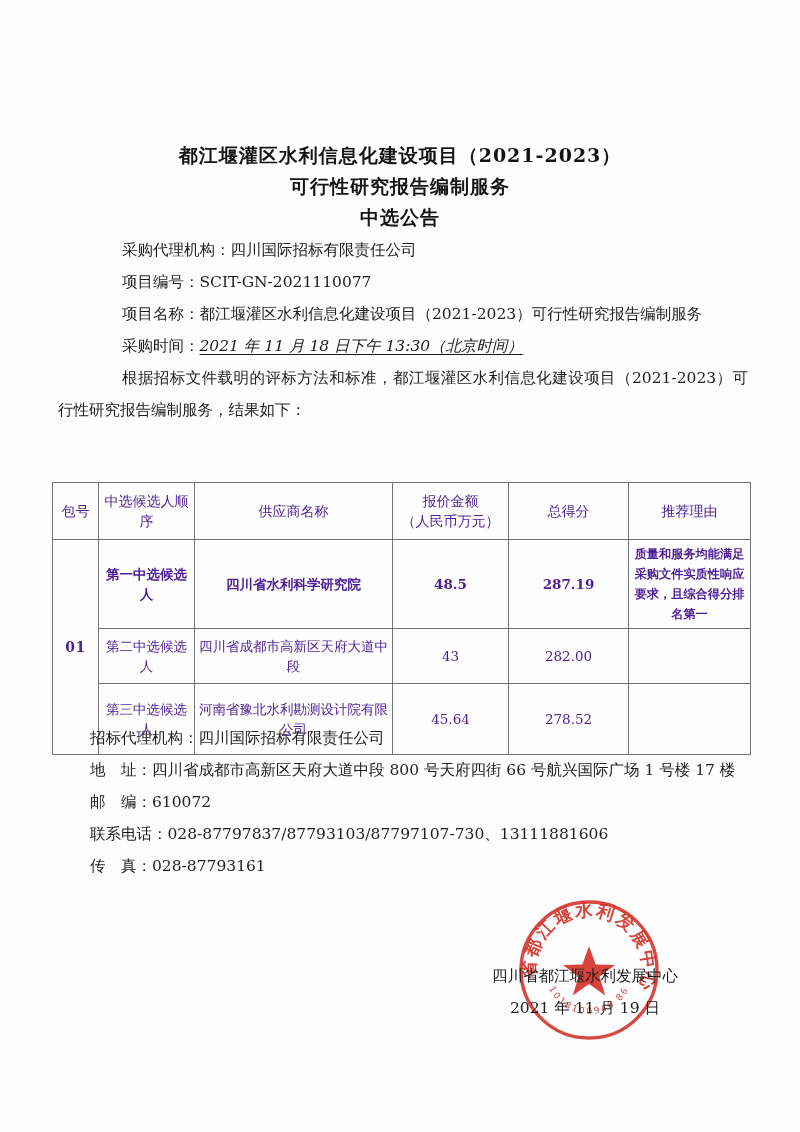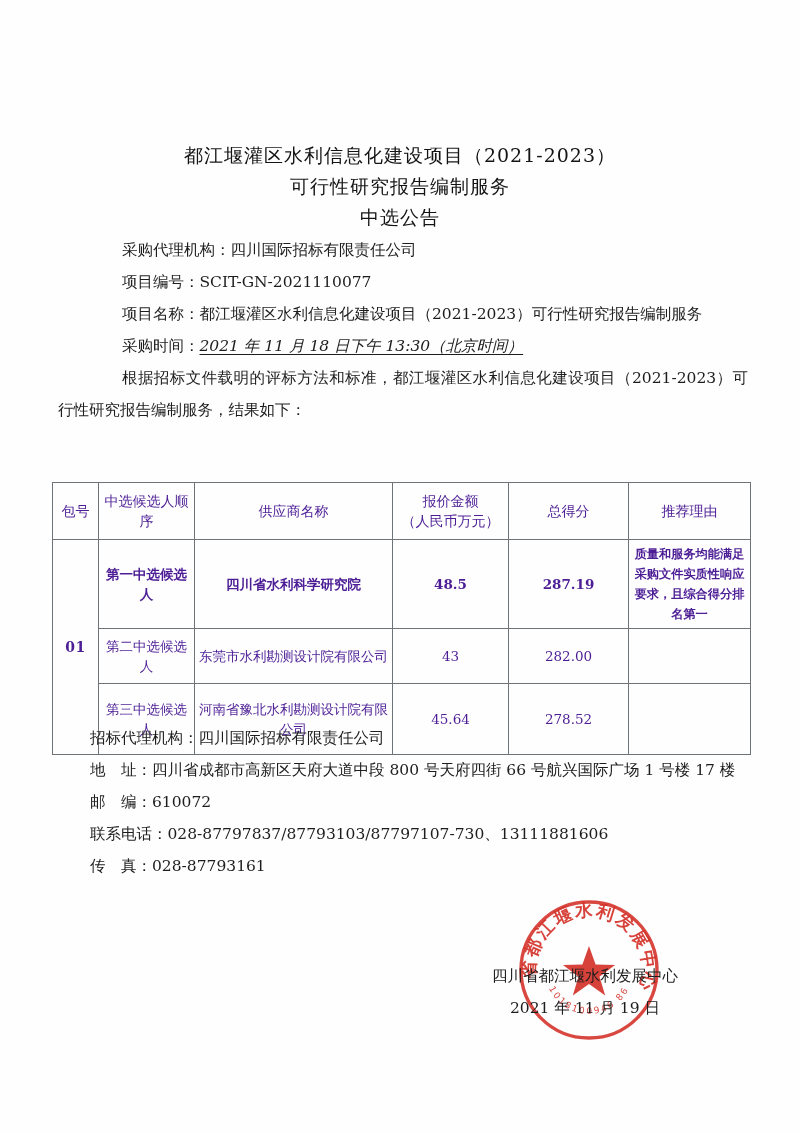--- a/index.html
+++ b/index.html
@@ -27,21 +27,21 @@
   
   .title-block {
     position: absolute;
     left: 0;
     top: 140px;
     width: 800px;
     text-align: center;
   }
   .title-line {
     font-size: 19px;
-    font-weight: normal;
+    font-weight: bold;
     letter-spacing: 1px;
     line-height: 31px;
     color: #141414;
     font-family: "DejaVu Serif", "Liberation Serif", serif;
   }
 
   
   .body-block {
     position: absolute;
     left: 58px;
@@ -181,21 +181,21 @@
       <tr class="row-1">
         <td class="cell-pkg" rowspan="3">01</td>
         <td>第一中选候选人</td>
         <td>四川省水利科学研究院</td>
         <td>48.5</td>
         <td>287.19</td>
         <td class="cell-reason">质量和服务均能满足采购文件实质性响应要求，且综合得分排名第一</td>
       </tr>
       <tr class="row-2">
         <td>第二中选候选人</td>
-        <td>东莞市水利勘测设计院有限公司</td>
+        <td>四川省成都市高新区天府大道中段</td>
         <td>43</td>
         <td>282.00</td>
         <td class="cell-reason"></td>
       </tr>
       <tr class="row-3">
         <td>第三中选候选人</td>
         <td>河南省豫北水利勘测设计院有限公司</td>
         <td>45.64</td>
         <td>278.52</td>
         <td class="cell-reason"></td>

